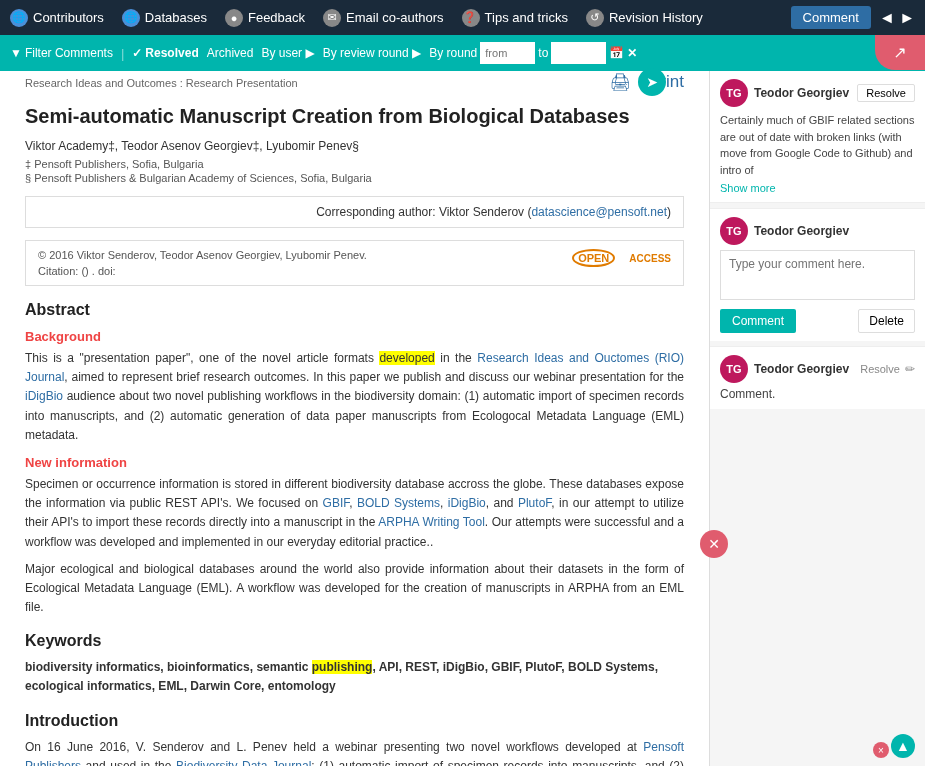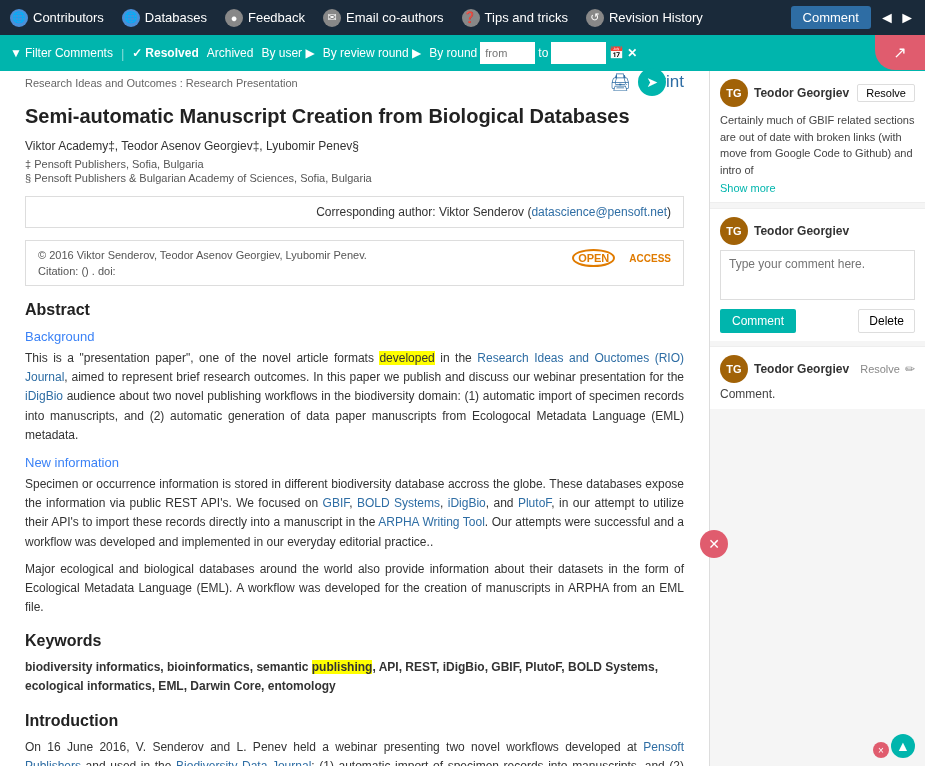--- a/index.html
+++ b/index.html
@@ -158,22 +158,22 @@
       align-items: flex-start;
     }
     .section-heading {
       font-size: 16px;
       font-weight: bold;
       color: #222;
       margin: 15px 0 8px;
     }
     .sub-heading {
       font-size: 13px;
-      font-weight: normal;
-      color: #3b82f6;
+      font-weight: bold;
+      color: #ef4444;
       margin: 10px 0 5px;
     }
     .doc-text {
       font-size: 12px;
       color: #333;
       line-height: 1.6;
       text-align: justify;
     }
     .doc-text a { color: #2e6da4; text-decoration: none; }
     .highlight-yellow { background: #ffff00; }
@@ -218,21 +218,21 @@
     }
     .comment-user {
       display: flex;
       align-items: center;
       gap: 6px;
     }
     .avatar {
       width: 28px;
       height: 28px;
       border-radius: 50%;
-      background: #a16207;
+      background: #be185d;
       display: flex;
       align-items: center;
       justify-content: center;
       color: #fff;
       font-size: 11px;
       font-weight: bold;
       flex-shrink: 0;
     }
     .user-name {
       font-size: 12px;

